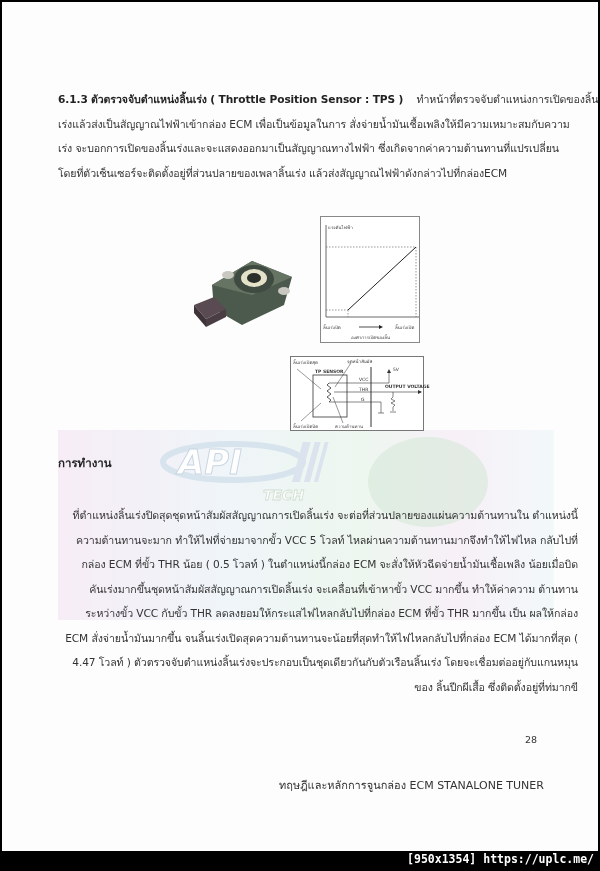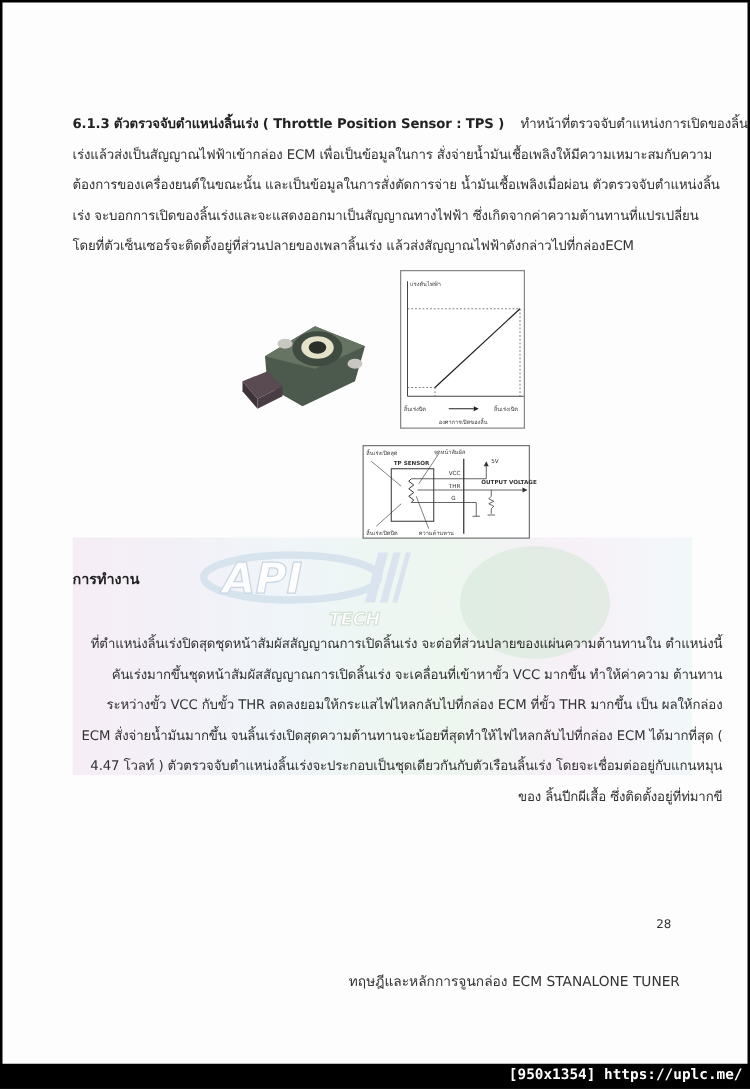--- a/index.html
+++ b/index.html
@@ -97,21 +97,20 @@
 
   <div class="para" id="intro">
     <span class="line">
       <span class="heading-num">6.1.3</span>
       <span class="heading-num">ตัวตรวจจับตำแหน่งลิ้นเร่ง</span>
       <span class="heading-num">( Throttle Position Sensor : TPS )</span>
       &nbsp;&nbsp;
       <span>ทำหน้าที่ตรวจจับตำแหน่งการเปิดของลิ้น</span>
     </span>
     <span class="line">เร่งแล้วส่งเป็นสัญญาณไฟฟ้าเข้ากล่อง  ECM  เพื่อเป็นข้อมูลในการ สั่งจ่ายน้ำมันเชื้อเพลิงให้มีความเหมาะสมกับความ</span>
-    <span class="line">ต้องการของเครื่องยนต์ในขณะนั้น และเป็นข้อมูลในการสั่งตัดการจ่าย น้ำมันเชื้อเพลิงเมื่อผ่อน ตัวตรวจจับตำแหน่งลิ้น</span>
     <span class="line">เร่ง  จะบอกการเปิดของลิ้นเร่งและจะแสดงออกมาเป็นสัญญาณทางไฟฟ้า  ซึ่งเกิดจากค่าความต้านทานที่แปรเปลี่ยน</span>
     <span class="line">โดยที่ตัวเซ็นเซอร์จะติดตั้งอยู่ที่ส่วนปลายของเพลาลิ้นเร่ง  แล้วส่งสัญญาณไฟฟ้าดังกล่าวไปที่กล่องECM</span>
   </div>
 
   <svg class="sensor-photo" width="110" height="85" viewBox="0 0 110 85">
     <polygon points="20,38 60,14 100,30 92,58 50,78 22,62" fill="#4c5a4e"></polygon>
     <polygon points="20,38 60,14 100,30 60,48" fill="#667563"></polygon>
     <ellipse cx="62" cy="32" rx="20" ry="14" fill="#3f4a40"></ellipse>
     <ellipse cx="62" cy="31" rx="13" ry="9" fill="#e4e2c8"></ellipse>
     <ellipse cx="62" cy="31" rx="7" ry="5" fill="#2a2f2a"></ellipse>
@@ -172,20 +171,22 @@
     <span class="tiny" style="left:68px;top:30px;">THR</span>
     <span class="tiny" style="left:70px;top:40px;">G</span>
     <span class="tiny" style="left:102px;top:10px;">5V</span>
     <span class="tiny" style="left:94px;top:27px;font-weight:bold;">OUTPUT VOLTAGE</span>
   </div>
 
   <div class="section-title">การทำงาน</div>
 
   <div class="para" id="work-body">
     <span class="line">ที่ตำแหน่งลิ้นเร่งปิดสุดชุดหน้าสัมผัสสัญญาณการเปิดลิ้นเร่ง  จะต่อที่ส่วนปลายของแผ่นความต้านทานใน ตำแหน่งนี้</span>
+    <span class="line">ความต้านทานจะมาก  ทำให้ไฟที่จ่ายมาจากขั้ว VCC 5 โวลท์  ไหลผ่านความต้านทานมากจึงทำให้ไฟไหล กลับไปที่</span>
+    <span class="line">กล่อง  ECM  ที่ขั้ว THR น้อย ( 0.5 โวลท์ ) ในตำแหน่งนี้กล่อง  ECM  จะสั่งให้หัวฉีดจ่ายน้ำมันเชื้อเพลิง น้อยเมื่อบิด</span>
     <span class="line">คันเร่งมากขึ้นชุดหน้าสัมผัสสัญญาณการเปิดลิ้นเร่ง  จะเคลื่อนที่เข้าหาขั้ว VCC  มากขึ้น  ทำให้ค่าความ ต้านทาน</span>
     <span class="line">ระหว่างขั้ว VCC  กับขั้ว THR ลดลงยอมให้กระแสไฟไหลกลับไปที่กล่อง ECM  ที่ขั้ว THR มากขึ้น  เป็น ผลให้กล่อง</span>
     <span class="line">ECM  สั่งจ่ายน้ำมันมากขึ้น  จนลิ้นเร่งเปิดสุดความต้านทานจะน้อยที่สุดทำให้ไฟไหลกลับไปที่กล่อง ECM  ได้มากที่สุด (</span>
     <span class="line">4.47 โวลท์ )    ตัวตรวจจับตำแหน่งลิ้นเร่งจะประกอบเป็นชุดเดียวกันกับตัวเรือนลิ้นเร่ง  โดยจะเชื่อมต่ออยู่กับแกนหมุน</span>
     <span class="line">ของ ลิ้นปีกผีเสื้อ  ซึ่งติดตั้งอยู่ที่ท่มากขี</span>
   </div>
 
   <div class="footer-title">ทฤษฎีและหลักการจูนกล่อง ECM STANALONE TUNER</div>
   <div class="footer-page">28</div>
 </div>

